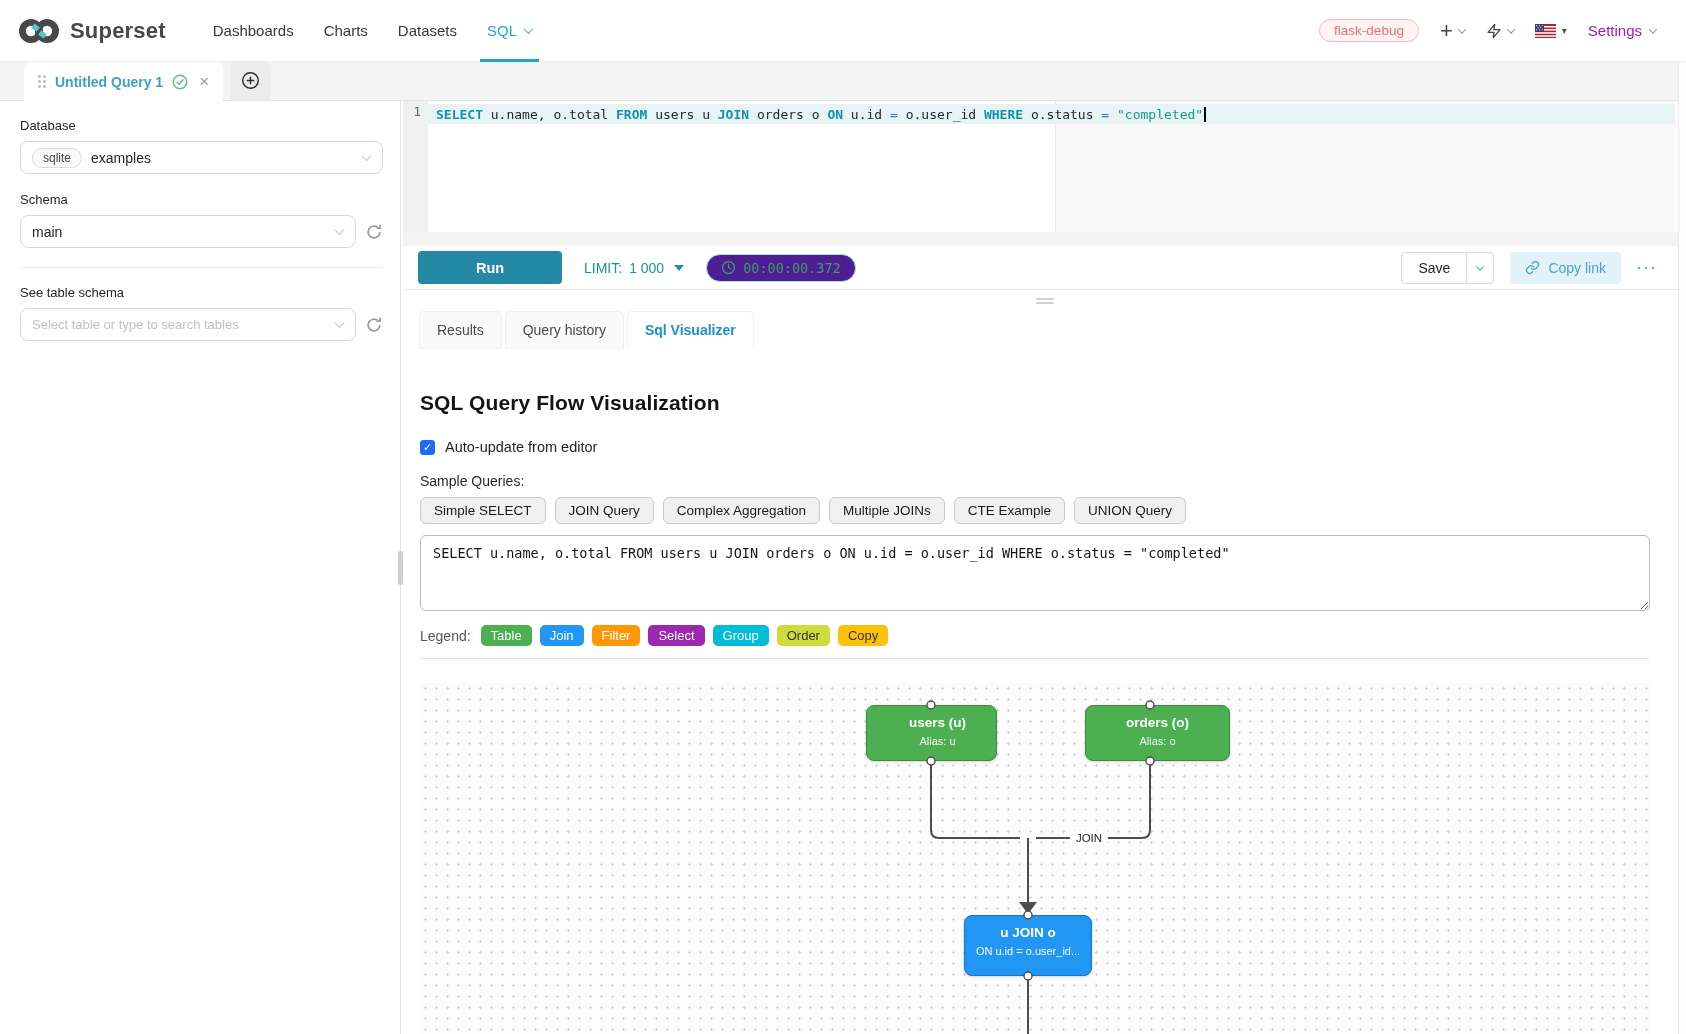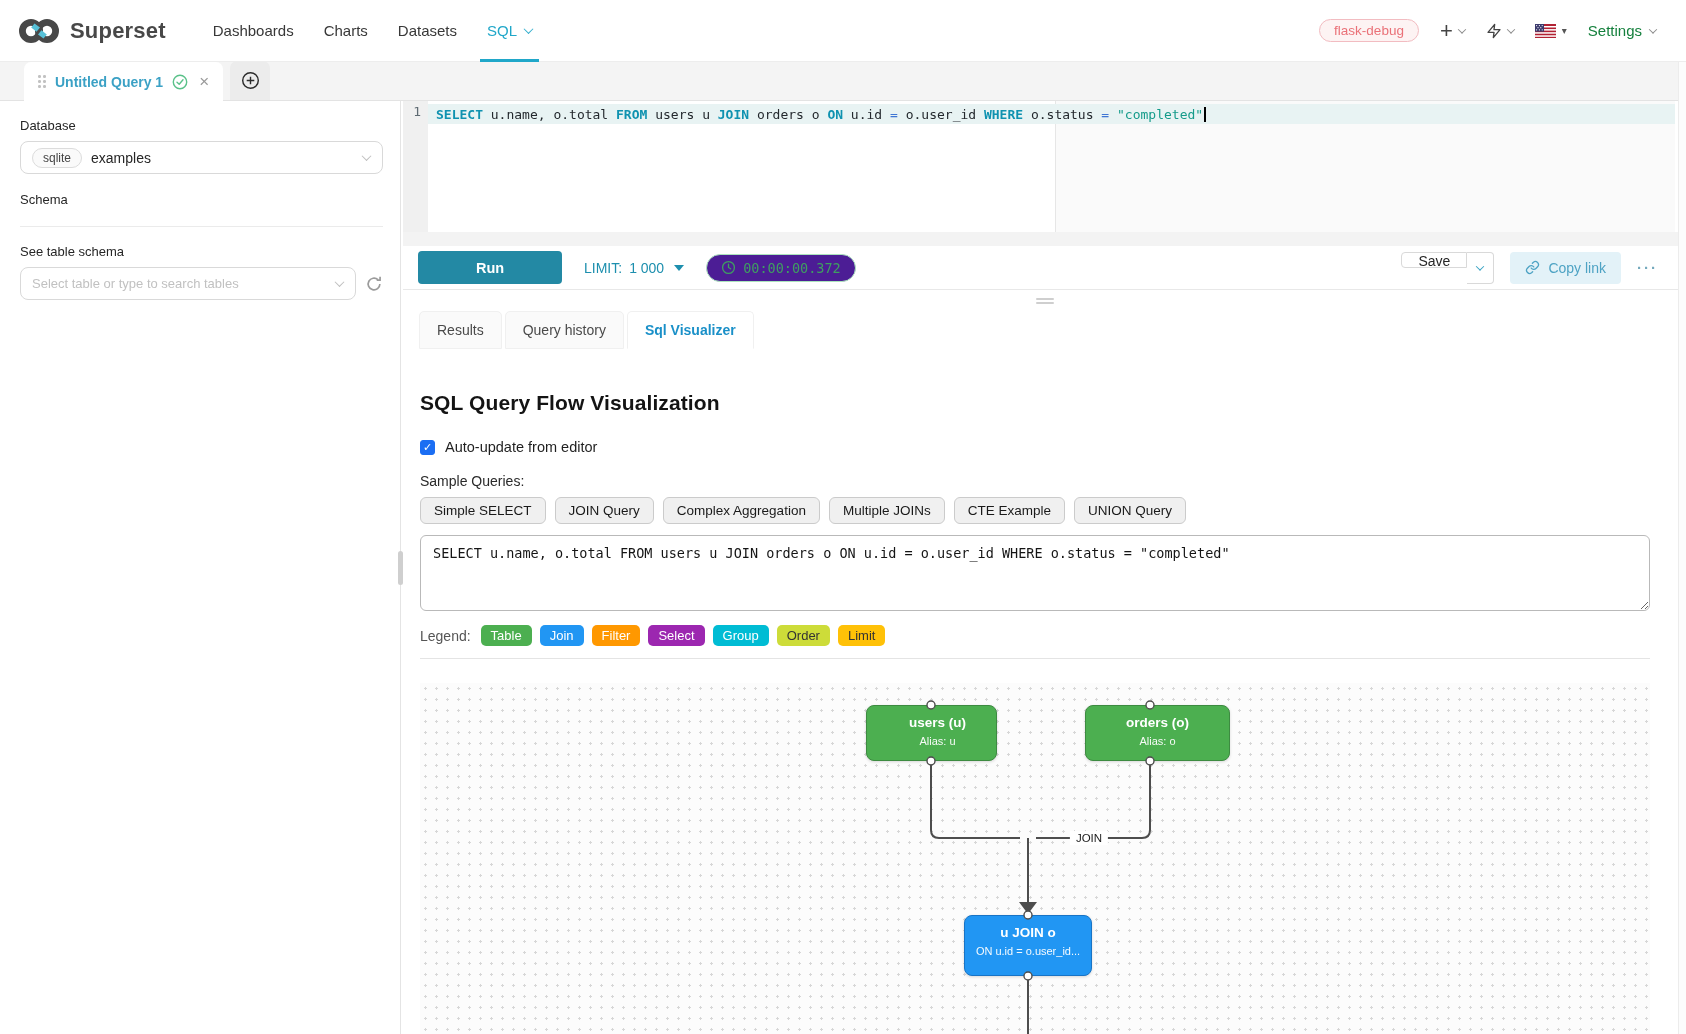--- a/index.html
+++ b/index.html
@@ -19,21 +19,21 @@
     height:3px; background:#20a7c9; }
   .chev { display:inline-block; width:7px; height:7px; border-right:1.6px solid currentColor;
     border-bottom:1.6px solid currentColor; transform:rotate(45deg) translate(-1px,-1px); }
   .nav-item.active .chev { margin-left:8px; opacity:.9; }
   .nav-right { margin-left:auto; display:flex; align-items:center; gap:21px; }
   .env-pill { font-size:13.5px; color:#ea7178; background:#fdf3f3; border:1px solid #f2bcc1;
     border-radius:13px; padding:3px 14px; }
   .icon-group { display:flex; align-items:center; gap:6px; color:#444; cursor:pointer; }
   .plus-glyph { font-size:22px; line-height:1; color:#444; font-weight:400; }
   .small-chev { width:6px; height:6px; border-width:1.4px; color:#8c8c8c; }
-  .settings-group { display:flex; align-items:center; gap:8px; font-size:15px; color:#15803d; cursor:pointer; }
+  .settings-group { display:flex; align-items:center; gap:8px; font-size:15px; color:#a21caf; cursor:pointer; }
 
   
   .tabrow { height:39px; background:#f4f4f4; border-bottom:1px solid #e3e3e3;
     display:flex; align-items:flex-end; padding-left:24px; position:relative; z-index:4; }
   .qtab { height:39px; background:#fff; border-radius:7px 7px 0 0; display:flex;
     align-items:center; gap:9px; padding:0 14px; margin-bottom:-1px; position:relative; }
   .dragdots { display:grid; grid-template-columns:repeat(2,3px); grid-auto-rows:3px; gap:2px; }
   .dragdots i { width:2.5px; height:2.5px; border-radius:50%; background:#c2c2c2; }
   .qtab-label { font-size:14px; color:#3ba1c5; font-weight:600; }
   .qtab-close { font-size:17px; color:#9a9a9a; cursor:pointer; line-height:1; margin-left:2px;}
@@ -86,21 +86,21 @@
   .run-btn { width:144px; height:33px; background:#2389a4; color:#fff; font-size:14.5px;
     font-weight:600; border:none; border-radius:4px; cursor:pointer; }
   .limit-group { display:flex; align-items:center; gap:7px; color:#1d8fae; font-size:14px; cursor:pointer;}
   .limit-caret { width:0; height:0; border-left:5px solid transparent; border-right:5px solid transparent;
     border-top:6px solid #1d8fae; margin-left:3px; }
   .timer-badge { display:flex; align-items:center; gap:7px; background:#4c1d95;
     border:1px solid #abe3bd; border-radius:15px; padding:5px 14px;
     font:13.5px "DejaVu Sans Mono",monospace; color:#3f9e61; }
   .toolbar-right { margin-left:auto; display:flex; align-items:center; gap:16px; }
   .save-split { display:flex; }
-  .save-main { height:16px; padding:0 16px; background:#fff; border:1px solid #d9d9d9;
+  .save-main { height:32px; padding:0 16px; background:#fff; border:1px solid #d9d9d9;
     border-radius:4px 0 0 4px; font-size:14px; color:#262626; cursor:pointer; }
   .save-caret { height:32px; width:27px; background:#fff; border:1px solid #d9d9d9; border-left:none;
     border-radius:0 4px 4px 0; display:flex; align-items:center; justify-content:center;
     color:#39a3c4; cursor:pointer; }
   .copylink-btn { height:32px; display:flex; align-items:center; gap:8px; background:#e3f2f8;
     border:none; border-radius:4px; padding:0 15px; font-size:14px; color:#4ea3c4; cursor:pointer;}
   .more-dots { color:#74a9bd; font-size:15px; letter-spacing:2px; font-weight:700; cursor:pointer; }
 
   .griprow { height:21px; display:flex; align-items:center; justify-content:center; background:#fff; }
   .hgrip { width:18px; display:flex; flex-direction:column; gap:2px; cursor:row-resize; }
@@ -254,20 +254,32 @@
     <div class="field-label">Database</div>
     <div class="field-row">
       <div class="select-box">
         <span class="db-pill">sqlite</span>
         <span>examples</span>
         <i class="chev sel-chev"></i>
       </div>
     </div>
 
     <div class="field-label">Schema</div>
+    <div class="field-row">
+      <div class="select-box">
+        <span>main</span>
+        <i class="chev sel-chev"></i>
+      </div>
+      <span class="refresh-btn">
+        <svg width="18" height="18" viewBox="0 0 16 16" fill="none" stroke="#9b9b9b" stroke-width="1.5">
+          <path d="M13.2 8a5.2 5.2 0 1 1-1.7-3.85"></path>
+          <polyline points="13.4,1.6 13.4,4.6 10.4,4.6"></polyline>
+        </svg>
+      </span>
+    </div>
 
     <div class="side-divider"></div>
 
     <div class="field-label">See table schema</div>
     <div class="field-row">
       <div class="select-box">
         <input class="placeholder-input" readonly="" placeholder="Select table or type to search tables" style="">
         <i class="chev sel-chev"></i>
       </div>
       <span class="refresh-btn">
@@ -371,21 +383,21 @@
 
         <div class="legend-row">
           <span class="legend-label">Legend:</span>
           <span id="legend-badges" style="display:flex;gap:8px;">
               <span class="legend-badge" style="background: rgb(76, 175, 80); color: rgb(255, 255, 255);">Table</span>
               <span class="legend-badge" style="background: rgb(33, 150, 243); color: rgb(255, 255, 255);">Join</span>
               <span class="legend-badge" style="background: rgb(255, 152, 0); color: rgb(255, 255, 255);">Filter</span>
               <span class="legend-badge" style="background: rgb(156, 39, 176); color: rgb(255, 255, 255);">Select</span>
               <span class="legend-badge" style="background: rgb(0, 188, 212); color: rgb(255, 255, 255);">Group</span>
               <span class="legend-badge" style="background: rgb(205, 220, 57); color: rgb(51, 51, 51);">Order</span>
-              <span class="legend-badge" style="background: rgb(255, 193, 7); color: rgb(51, 51, 51);">Limit</span>
+              <span class="legend-badge" style="background: rgb(255, 193, 7); color: rgb(51, 51, 51);">Copy</span>
             </span>
         </div>
 
         <hr class="panel-hr">
 
         
         <div class="flow-canvas">
           <div class="flow-node node-table" style="left:446px;top:22px;width:131px;height:56px;padding-left:12px;">
             <div class="node-title">users (u)</div>
             <div class="node-sub">Alias: u</div>

